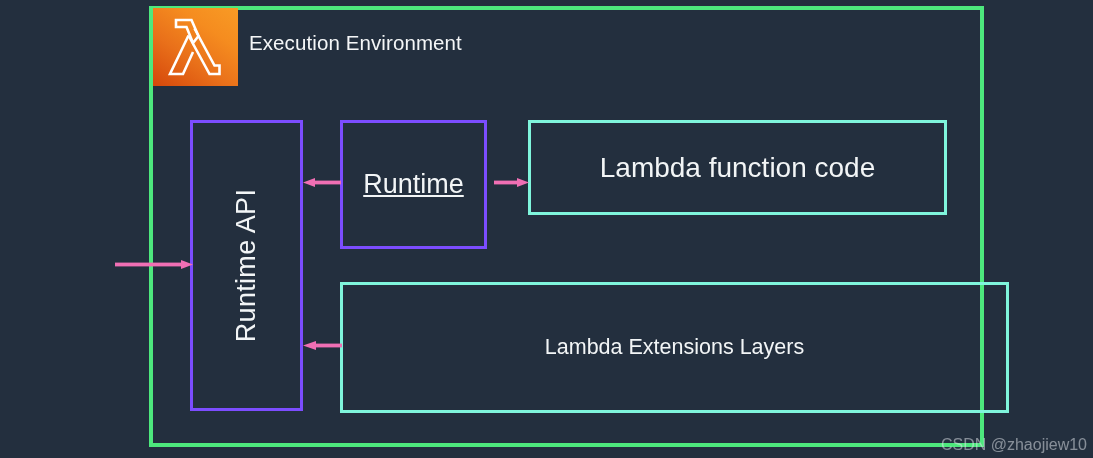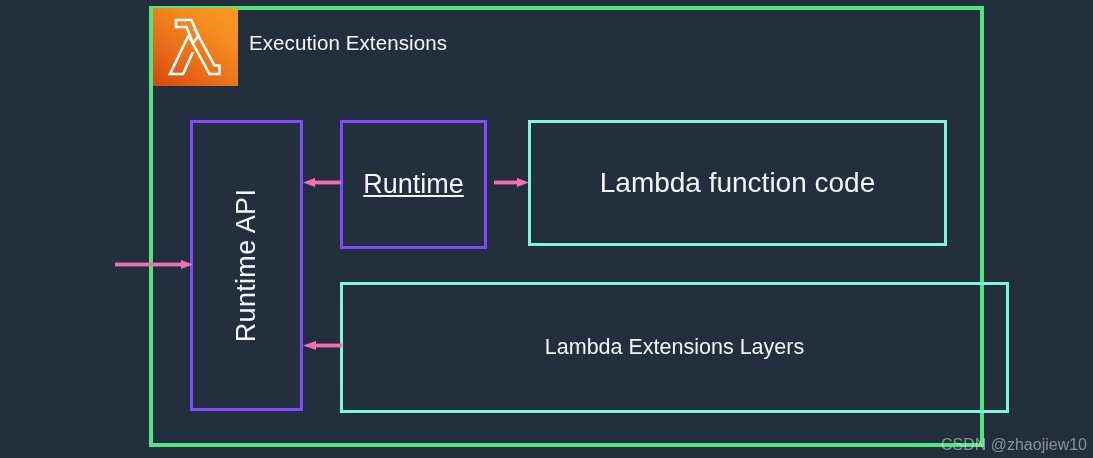--- a/index.html
+++ b/index.html
@@ -81,21 +81,21 @@
 
   #runtime-box {
     left: 340px; top: 120px;
     width: 147px; height: 129px;
     font-size: 27px;
     text-decoration: underline;
   }
 
   #function-code-box {
     left: 528px; top: 120px;
-    width: 419px; height: 126px;
+    width: 419px; height: 95px;
     font-size: 28px;
   }
 
   #extensions-box {
     left: 340px; top: 282px;
     width: 669px; height: 131px;
     font-size: 21.5px;
     line-height: 1.42;
     text-align: center;
   }
@@ -133,21 +133,21 @@
     <svg viewBox="0 0 85 78" xmlns="http://www.w3.org/2000/svg" aria-hidden="true">
 
       <path d="M23 12 H38.5 L45.5 28 L40 35 L33.5 19 H23 Z" fill="none" stroke="#FFFFFF" stroke-width="2.6" stroke-linejoin="miter"></path>
 
       <path d="M35.5 27.5 L56.5 66 H66.5 V57.5 H61.5 L41.5 20.5" fill="none" stroke="#FFFFFF" stroke-width="2.6" stroke-linejoin="miter"></path>
 
       <path d="M35.5 27.5 L17 66 H30 L40 44" fill="none" stroke="#FFFFFF" stroke-width="2.6" stroke-linejoin="miter"></path>
     </svg>
   </div>
 
-  <div id="env-title">Execution Extensions</div>
+  <div id="env-title">Execution Environment</div>
 
   <div id="runtime-api-box" class="box box-purple">
     <span id="runtime-api-label">Runtime API</span>
   </div>
 
   <div id="runtime-box" class="box box-purple">
     <span>Runtime</span>
   </div>
 
   <div id="function-code-box" class="box box-aqua">

